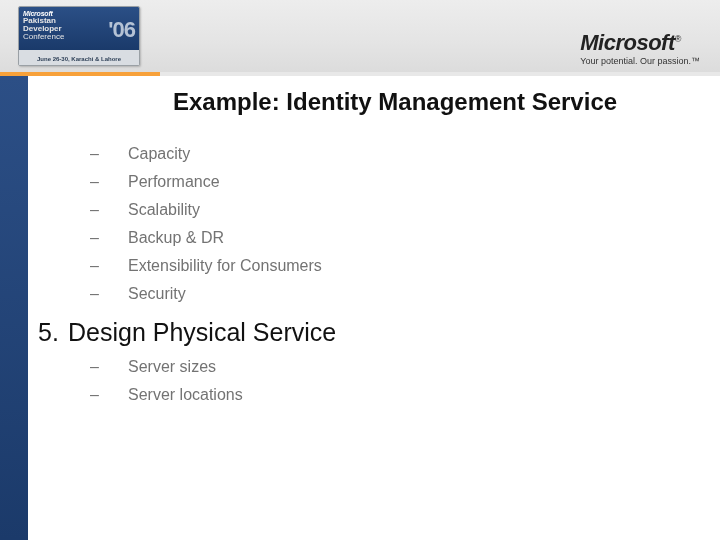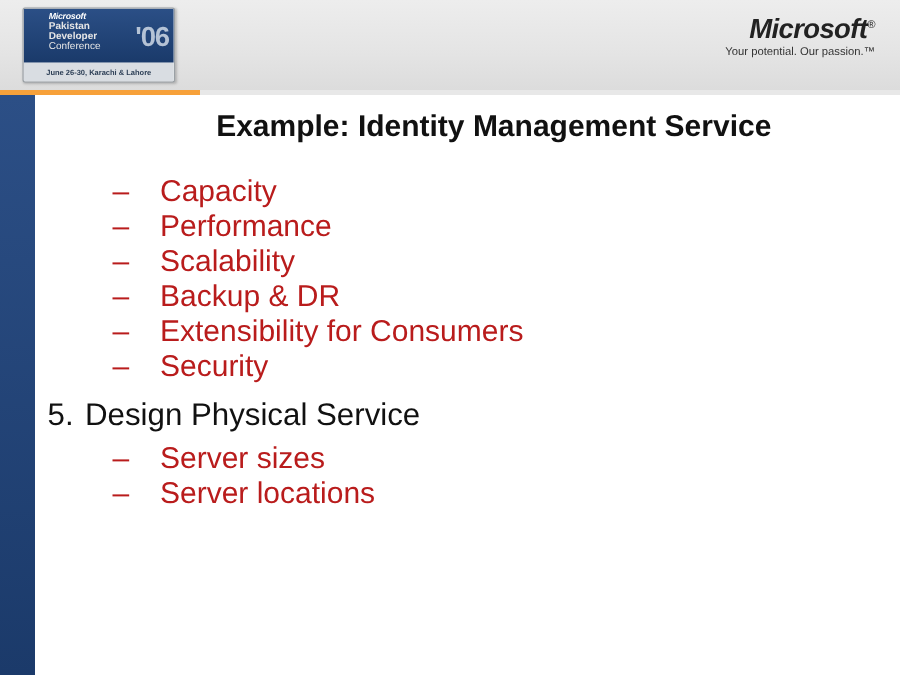--- a/index.html
+++ b/index.html
@@ -44,21 +44,21 @@
     border: 1px solid #9aa0a5;
     border-radius: 2px;
     box-shadow: 1px 1px 2px rgba(0,0,0,0.2);
     font-family: Tahoma, sans-serif;
     overflow: hidden;
   }
   .badge-top {
     height: 40px;
     background: linear-gradient(to bottom, #2b4f86 0%, #1a3a6a 100%);
     color: #ffffff;
-    padding: 3px 4px 0 20px;
+    padding: 3px 4px 0 4px;
     position: relative;
   }
   .badge-ms {
     font-size: 7px;
     font-style: italic;
     font-weight: bold;
     letter-spacing: -0.2px;
   }
   .badge-pk {
     font-size: 8px;
@@ -94,22 +94,22 @@
     color: #2c3e55;
     font-size: 6px;
     line-height: 18px;
     text-align: center;
     font-weight: bold;
   }
   
   .ms-block {
     position: absolute;
     right: 20px;
-    top: 8px;
-    text-align: right;
+    top: 28px;
+    text-align: left;
   }
   .ms-logo {
     font-family: "Segoe UI", Tahoma, sans-serif;
     font-size: 22px;
     font-weight: bold;
     font-style: italic;
     color: #222222;
     letter-spacing: -0.5px;
     line-height: 22px;
   }
@@ -158,22 +158,22 @@
     font-family: Verdana, Geneva, sans-serif;
   }
   .section-num {
     display: inline-block;
     width: 30px;
   }
   .bullets {
     margin: 0 0 10px 52px;
   }
   .bullet-row {
-    font-size: 24px;
-    color: #b91c1c;
+    font-size: 16px;
+    color: #737373;
     line-height: 28px;
     font-family: Verdana, Geneva, sans-serif;
   }
   .bullet-dash {
     display: inline-block;
     width: 38px;
     text-align: left;
   }
 </style>
 </head>

